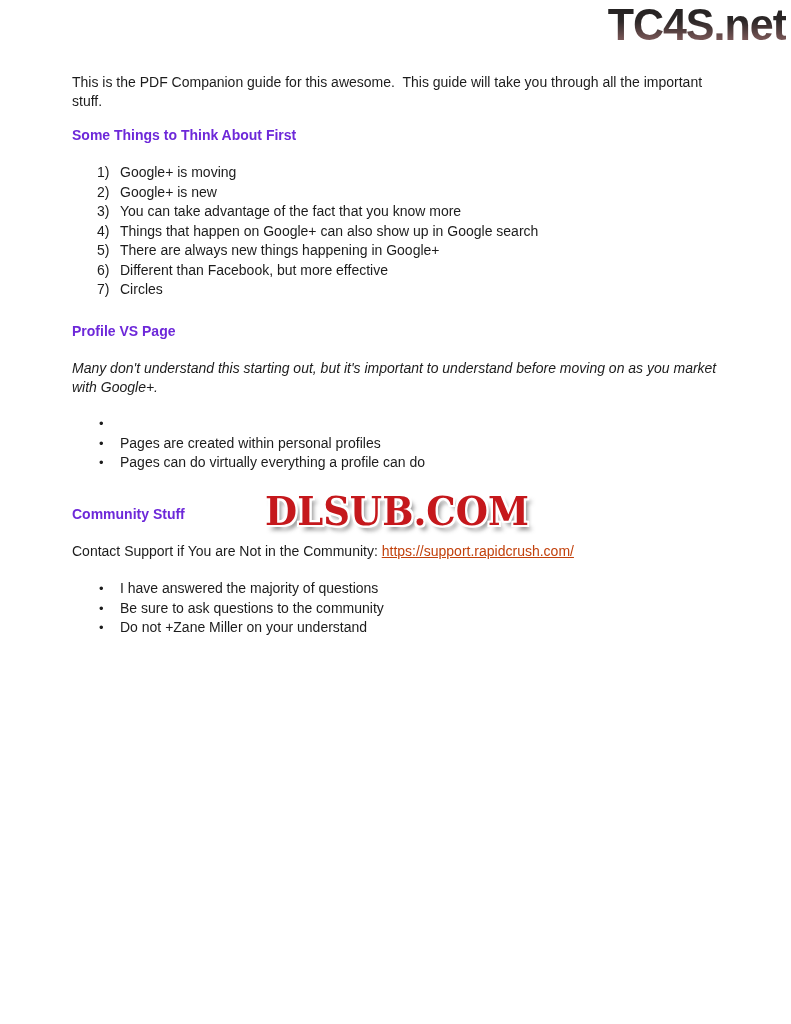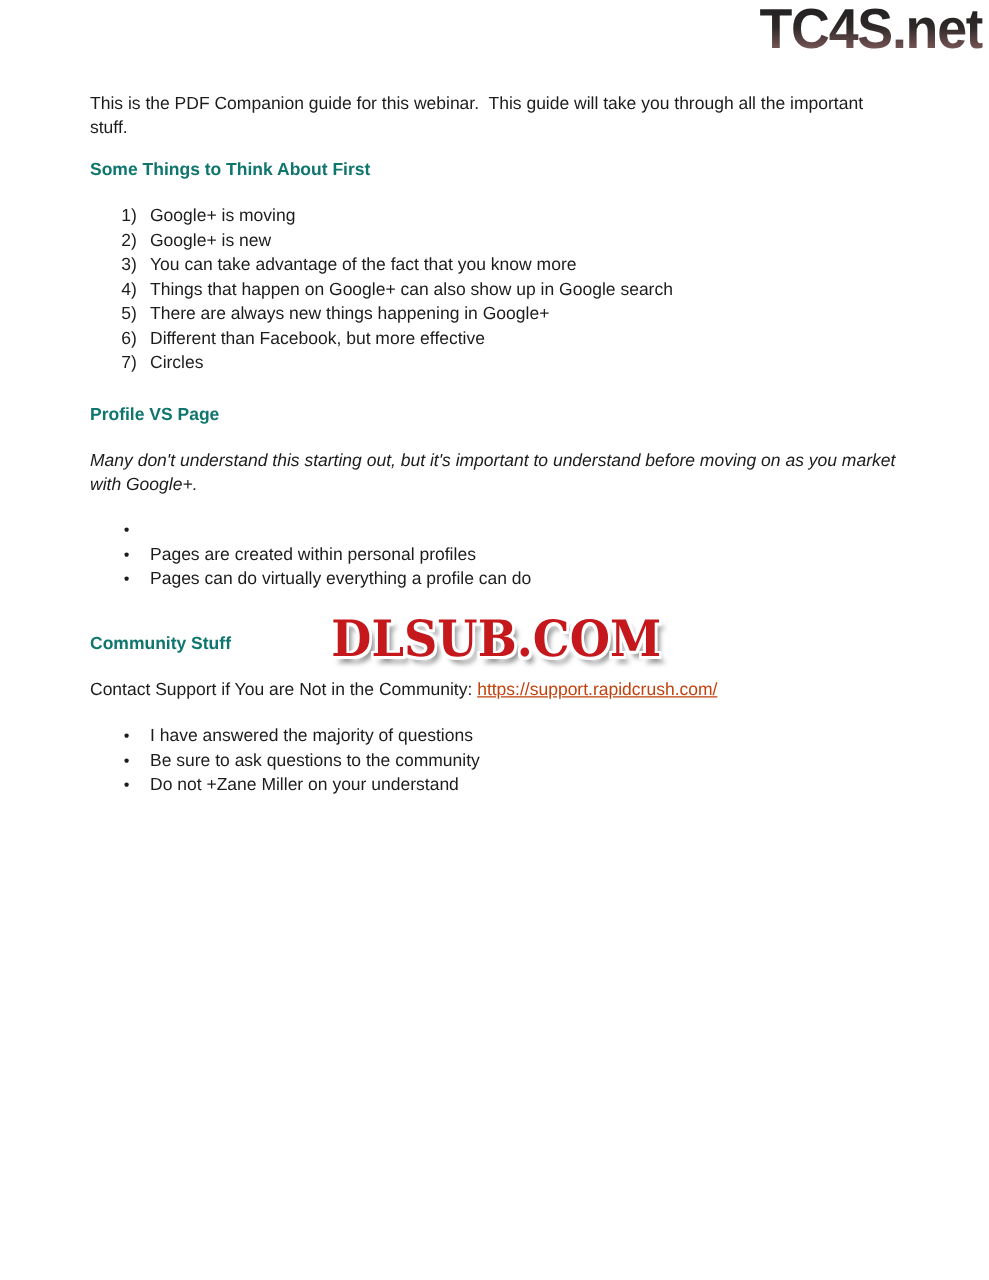--- a/index.html
+++ b/index.html
@@ -36,21 +36,21 @@
     font-size: 14px;
     line-height: 19px;
     white-space: pre-wrap;
   }
   .heading {
     position: absolute;
     left: 72px;
     font-size: 14px;
     font-weight: bold;
     line-height: 17px;
-    color: #0f766e;
+    color: #6d28d9;
   }
   .list {
     position: absolute;
     left: 72px;
     right: 60px;
     font-size: 14px;
     line-height: 19.5px;
   }
   .list .row { display: flex; }
   .list .marker {
@@ -118,21 +118,21 @@
        4px  4px 3px rgba(210,210,210,0.9);
   }
 </style>
 </head>
 <body>
 
 <div class="page">
 
   <div class="tc4s-logo">TC4S.net</div>
 
-  <div class="para" style="top: 73px;">This is the PDF Companion guide for this webinar.  This guide will take you through all the important stuff.</div>
+  <div class="para" style="top: 73px;">This is the PDF Companion guide for this awesome.  This guide will take you through all the important stuff.</div>
 
   <div class="heading" style="top: 127px;">Some Things to Think About First</div>
 
   <div class="list" style="top: 163px;">
     <div class="row">
       <span class="marker">1)</span>
       <span class="txt">Google+ is moving</span>
     </div>
     <div class="row">
       <span class="marker">2)</span>

